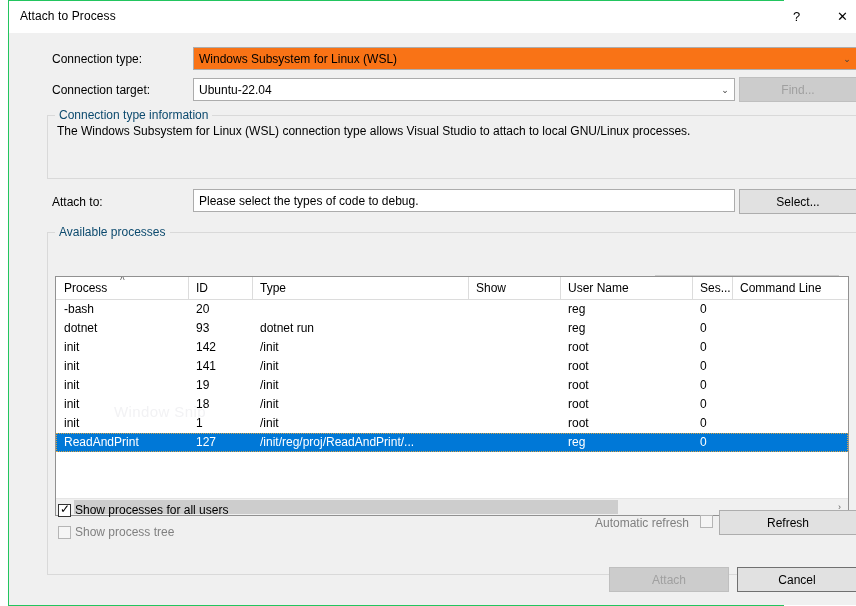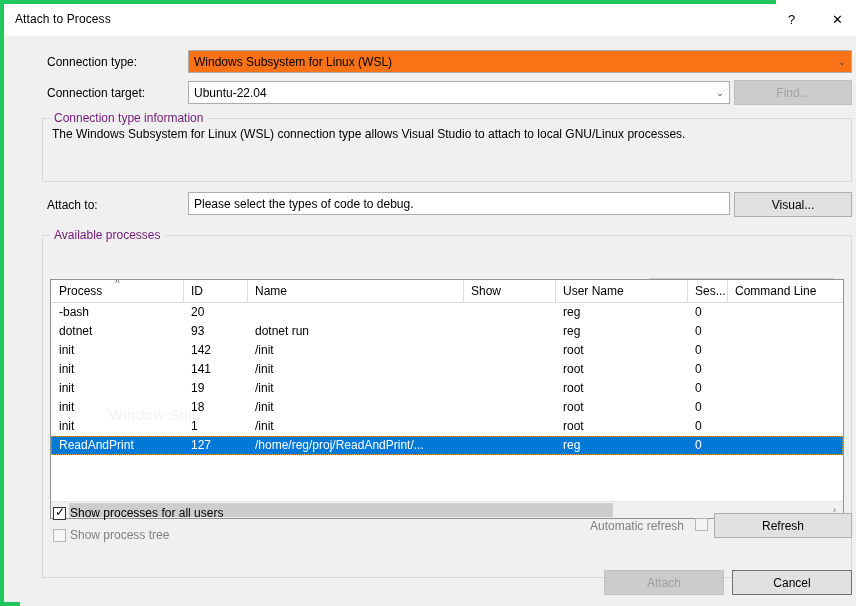--- a/index.html
+++ b/index.html
@@ -16,22 +16,23 @@
     overflow: hidden;
     -webkit-font-smoothing: none;
   }
 
   
   .window {
     position: relative;
     width: 776px;
     height: 606px;
     background: #f0f0f0;
-    border: 4px solid #22c55e;
-    box-sizing: border-box;
+    border: 1px solid #22c55e;
+    box-sizing: border-box;
+    margin-left: 8px;
   }
   .titlebar {
     position: absolute;
     left: 0; top: 0;
     width: 856px; height: 32px;
     background: #ffffff;
     box-sizing: border-box;
   }
   .titlebar-text {
     position: absolute;
@@ -128,21 +129,21 @@
   .group {
     position: absolute;
     box-sizing: border-box;
     border: 1px solid #d9d9d9;
   }
   .group-title {
     position: absolute;
     background: #f0f0f0;
     padding: 0 4px;
     font-size: 12px;
-    color: #701a75;
+    color: #0c4a6e;
     white-space: nowrap;
   }
 
   
   .filterbox {
     position: absolute;
     box-sizing: border-box;
     border: 1px solid #cccccc;
     background: #ffffff;
     height: 22px;
@@ -296,21 +297,21 @@
       <span class="arrow">⌄</span>
     </div>
     <div class="btn disabled" style="left:714px; top:44px; width:118px;">Find...</div>
 
     <div class="group" style="left:22px; top:82px; width:810px; height:64px;"></div>
     <div class="group-title" style="left:30px; top:75px;">Connection type information</div>
     <div class="lbl" style="left:32px; top:91px;">The Windows Subsystem for Linux (WSL) connection type allows Visual Studio to attach to local GNU/Linux processes.</div>
 
     <div class="lbl" style="left:27px; top:162px;">Attach to:</div>
     <div class="textbox" style="left:168px; top:156px; width:542px;">Please select the types of code to debug.</div>
-    <div class="btn" style="left:714px; top:156px; width:118px;">Visual...</div>
+    <div class="btn" style="left:714px; top:156px; width:118px;">Select...</div>
 
     <div class="group" style="left:22px; top:199px; width:810px; height:343px;"></div>
     <div class="group-title" style="left:30px; top:192px;">Available processes</div>
 
     <div class="filterbox" style="left:630px; top:242px; width:184px;">
       <div class="ph">Filter processes</div>
       <div class="search-ic">
         <svg width="14" height="14" viewBox="0 0 14 14">
           <circle cx="5.7" cy="5.7" r="4.1" fill="none" stroke="#333" stroke-width="1.3"></circle>
           <line x1="8.9" y1="8.9" x2="13" y2="13.3" stroke="#333" stroke-width="1.5"></line>
@@ -323,21 +324,21 @@
 
       <div class="lv-header">
         <div class="lv-th" style="left:1px; width:132px;">
           <span class="sortcaret">˄</span>
           <span>Process</span>
         </div>
         <div class="lv-th" style="left:133px; width:64px;">
           <span>ID</span>
         </div>
         <div class="lv-th" style="left:197px; width:216px;">
-          <span>Name</span>
+          <span>Type</span>
         </div>
         <div class="lv-th" style="left:413px; width:92px;">
           <span>Show</span>
         </div>
         <div class="lv-th" style="left:505px; width:132px;">
           <span>User Name</span>
         </div>
         <div class="lv-th" style="left:637px; width:40px;">
           <span>Ses...</span>
         </div>
@@ -408,21 +409,21 @@
             <div class="lv-cell" style="left: 140px; width: 54px;">1</div>
             <div class="lv-cell" style="left: 204px; width: 206px;">/init</div>
             <div class="lv-cell" style="left: 420px; width: 82px;"></div>
             <div class="lv-cell" style="left: 512px; width: 122px;">root</div>
             <div class="lv-cell" style="left: 644px; width: 30px;">0</div>
             <div class="lv-cell" style="left: 684px; width: 100px;"></div>
           </div>
           <div class="lv-row selected">
             <div class="lv-cell" style="left: 8px; width: 122px;">ReadAndPrint</div>
             <div class="lv-cell" style="left: 140px; width: 54px;">127</div>
-            <div class="lv-cell" style="left: 204px; width: 206px;">/home/reg/proj/ReadAndPrint/...</div>
+            <div class="lv-cell" style="left: 204px; width: 206px;">/init/reg/proj/ReadAndPrint/...</div>
             <div class="lv-cell" style="left: 420px; width: 82px;"></div>
             <div class="lv-cell" style="left: 512px; width: 122px;">reg</div>
             <div class="lv-cell" style="left: 644px; width: 30px;">0</div>
             <div class="lv-cell" style="left: 684px; width: 100px;"></div>
           </div>
         </div>
 
       <div class="hscroll" style="bottom:0; width:792px;">
         <div class="hs-arrow" style="left:0;">‹</div>
         <div class="hs-thumb" style="left:18px; width:544px;"></div>

